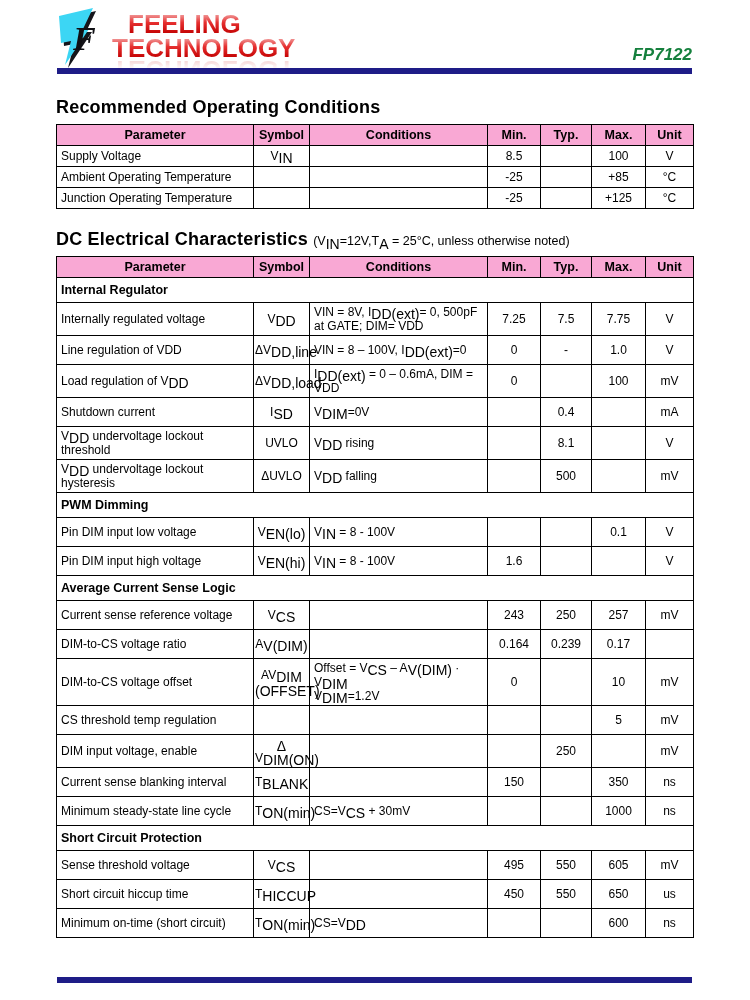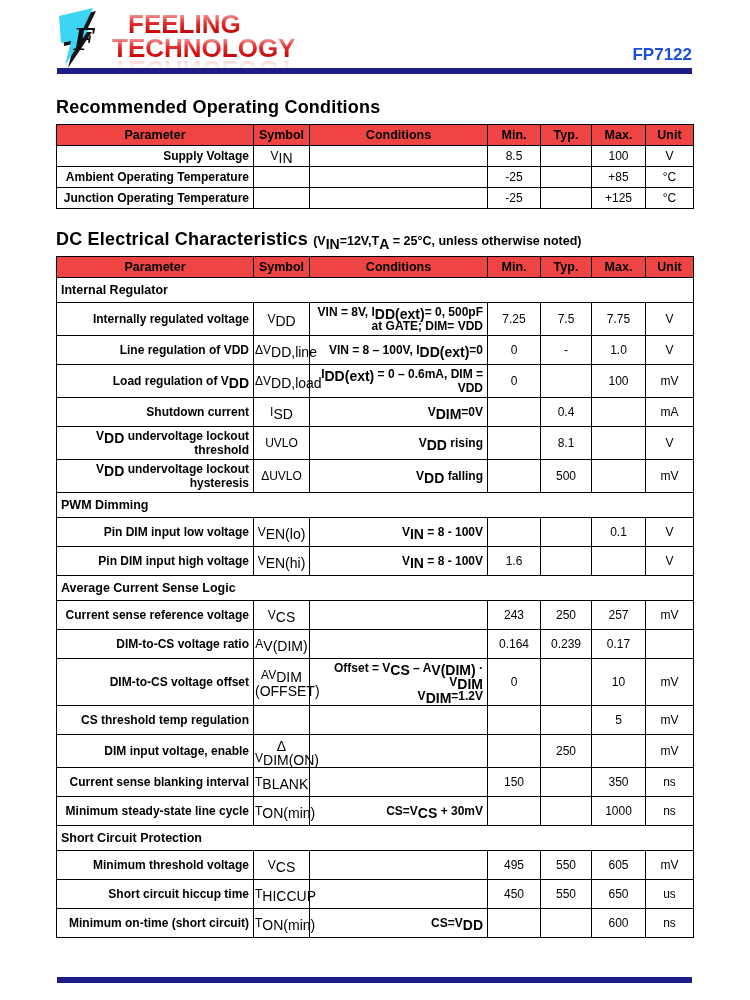--- a/index.html
+++ b/index.html
@@ -25,38 +25,38 @@
     -webkit-background-clip:text;background-clip:text;
     color:#cc1010;-webkit-text-fill-color:transparent;
   }
   .brand-mirror{
     transform:scaleY(-1);opacity:0.20;margin-top:-4px;
     -webkit-mask-image:linear-gradient(to top,#000 5%,transparent 55%);
             mask-image:linear-gradient(to top,#000 5%,transparent 55%);
   }
   .part-number{
     position:absolute;top:45px;right:58px;
-    font-weight:bold;font-size:17px;color:#1d4ed8;
+    font-weight:bold;font-style:italic;font-size:17px;color:#15803d;
   }
 
   
   .content{position:absolute;top:97px;left:56px;width:637px;}
   h2.sec-title{margin:0 0 6px 0;font-size:18px;font-weight:bold;letter-spacing:0.2px;}
-  h2.sec-title .note{font-size:12.5px;font-weight:bold;letter-spacing:0;text-align:right;}
+  h2.sec-title .note{font-size:12.5px;font-weight:normal;letter-spacing:0;text-align:right;}
   .tbl-gap{height:20px;}
 
   table{width:637px;border-collapse:collapse;table-layout:fixed;font-size:12px;}
   table,th,td{border:1px solid #000;}
   table{border-width:1.5px;}
   th{
-    background:#ef4444;font-size:12.5px;font-weight:bold;
+    background:#f9a8d4;font-size:12.5px;font-weight:bold;
     padding:3px 2px;text-align:center;
   }
   td{padding:2px 4px;vertical-align:middle;background:#fff;}
-  td.txt{text-align:right;font-weight:bold;}
+  td.txt{text-align:left;}
   td.num{text-align:center;padding:2px 1px;}
   td.section{font-weight:bold;font-size:12.5px;padding:4px 4px;}
   #table-0 td{height:16px;}
   #table-1 td{height:24px;}
   #table-1 td.section{height:16px;margin-top:40px;}
   sub{font-size:14px;line-height:0;letter-spacing:0;}
 </style>
 </head>
 <body>
 
@@ -301,21 +301,21 @@
           <td class="txt">CS=V<sub>CS</sub> + 30mV</td>
           <td class="num"></td>
           <td class="num"></td>
           <td class="num">1000</td>
           <td class="num">ns</td>
         </tr>
         <tr>
           <td class="section" colspan="7">Short Circuit Protection</td>
         </tr>
         <tr>
-          <td class="txt">Minimum threshold voltage</td>
+          <td class="txt">Sense threshold voltage</td>
           <td class="num">V<sub>CS</sub></td>
           <td class="txt"></td>
           <td class="num">495</td>
           <td class="num">550</td>
           <td class="num">605</td>
           <td class="num">mV</td>
         </tr>
         <tr>
           <td class="txt">Short circuit hiccup time</td>
           <td class="num">T<sub>HICCUP</sub></td>

